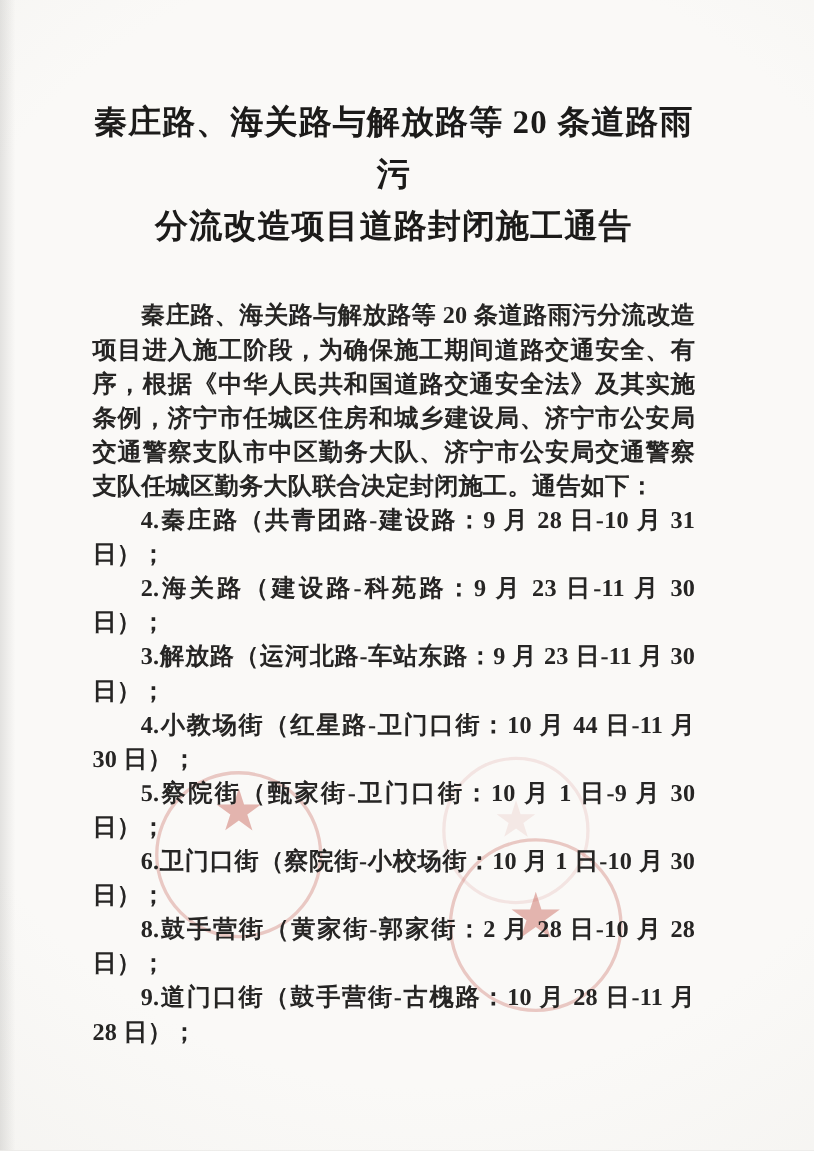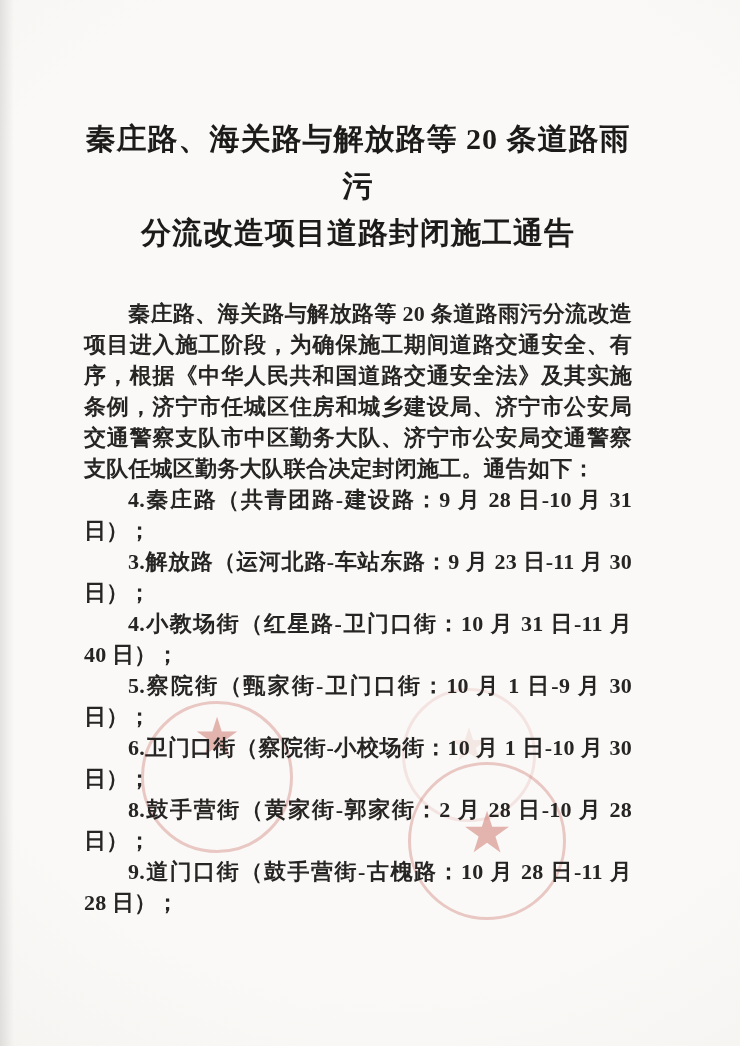--- a/index.html
+++ b/index.html
@@ -22,21 +22,21 @@
     background: linear-gradient(to right, rgba(120,120,118,.18), rgba(120,120,118,0));
     pointer-events: none;
   }
   .content {
     position: absolute;
     left: 84px; right: 108px; top: 0;
     z-index: 2;
     color: #262524;
   }
   h1.title {
-    margin: 115px 0 0 0;
+    margin: 88px 0 0 0;
     text-align: center;
     font-size: 30px;
     line-height: 47px;
     font-weight: 700;
     letter-spacing: 1px;
     color: #1c1b1a;
   }
   p.body {
     margin: 0;
     text-indent: 2em;
@@ -89,22 +89,23 @@
 
   <div class="content">
     <h1 class="title">
       <span>秦庄路、海关路与解放路等 20 条道路雨污</span><br>
       <span>分流改造项目道路封闭施工通告</span>
     </h1>
 
     <p class="body intro">秦庄路、海关路与解放路等 20 条道路雨污分流改造项目进入施工阶段，为确保施工期间道路交通安全、有序，根据《中华人民共和国道路交通安全法》及其实施条例，济宁市任城区住房和城乡建设局、济宁市公安局交通警察支队市中区勤务大队、济宁市公安局交通警察支队任城区勤务大队联合决定封闭施工。通告如下：</p>
 
     <p class="body">4.秦庄路（共青团路-建设路：9 月 28 日-10 月 31 日）；</p>
+    <p class="body">2.海关路（建设路-科苑路：9 月 23 日-11 月 30 日）；</p>
     <p class="body">3.解放路（运河北路-车站东路：9 月 23 日-11 月 30 日）；</p>
-    <p class="body">4.小教场街（红星路-卫门口街：10 月 31 日-11 月 40 日）；</p>
+    <p class="body">4.小教场街（红星路-卫门口街：10 月 44 日-11 月 30 日）；</p>
     <p class="body">5.察院街（甄家街-卫门口街：10 月 1 日-9 月 30 日）；</p>
     <p class="body">6.卫门口街（察院街-小校场街：10 月 1 日-10 月 30 日）；</p>
     <p class="body">8.鼓手营街（黄家街-郭家街：2 月 28 日-10 月 28 日）；</p>
     <p class="body">9.道门口街（鼓手营街-古槐路：10 月 28 日-11 月 28 日）；</p>
 
   </div>
 
 </div>
 
 </body></html>

